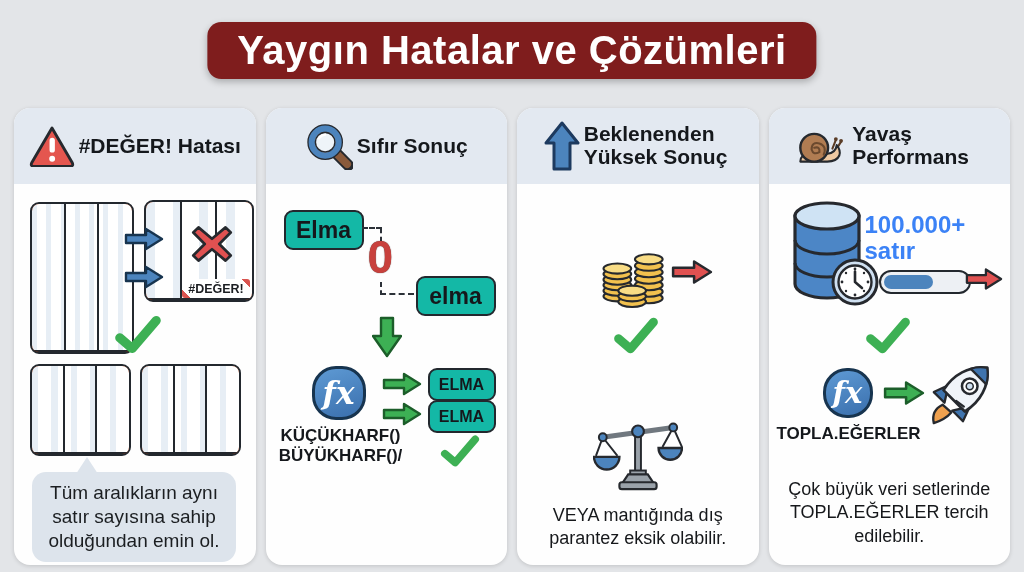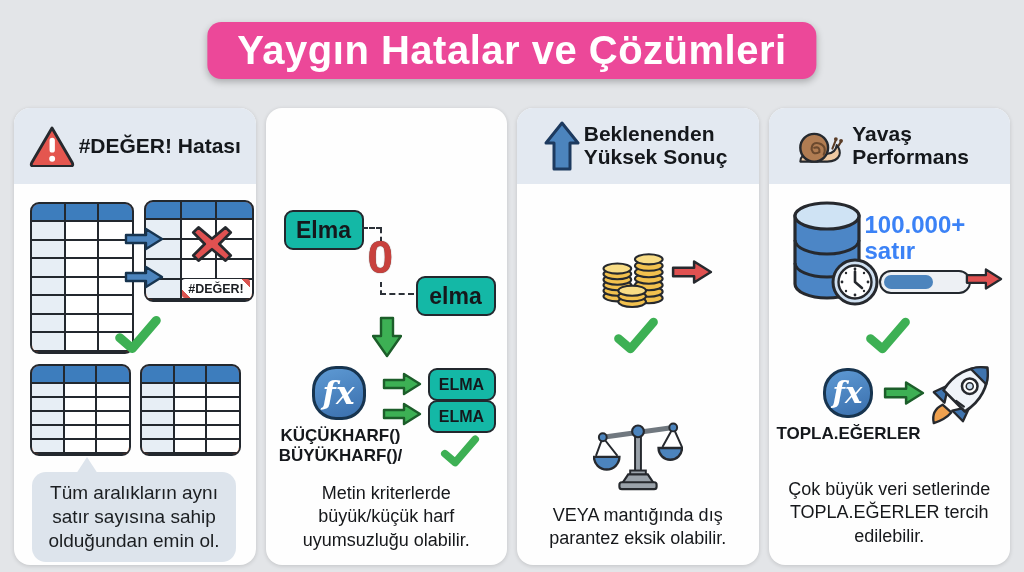--- a/index.html
+++ b/index.html
@@ -1,34 +1,34 @@
 <!DOCTYPE html>
 <html><head>
 <meta charset="utf-8">
 <style>
   html,body{margin:0;padding:0}
   body{width:1024px;height:572px;background:#e3e5e8;font-family:"Liberation Sans",sans-serif;position:relative;overflow:hidden}
   .stage{position:absolute;inset:0}
 
   
-  .banner{position:absolute;left:50%;top:22px;transform:translateX(-50%);background:#ec4899;border-radius:14px;padding:6px 30px;box-shadow:0 3px 7px rgba(0,0,0,.25)}
+  .banner{position:absolute;left:50%;top:22px;transform:translateX(-50%);background:#7f1d1d;border-radius:14px;padding:6px 30px;box-shadow:0 3px 7px rgba(0,0,0,.25)}
   .banner h1{margin:0;font-size:40px;font-weight:bold;color:#fff;letter-spacing:.5px;white-space:nowrap}
 
   
   .cards{position:absolute;left:14px;top:108px;width:996px;height:457px;display:flex;gap:10px}
   .card{flex:1;background:#fefefe;border-radius:16px;box-shadow:0 1px 4px rgba(0,0,0,.15);position:relative;overflow:hidden}
   .card-header{height:76px;background:#e3e9f1;display:flex;align-items:center;justify-content:center;gap:4px;padding:0 8px;box-sizing:border-box}
   .card-title{font-size:21px;font-weight:bold;color:#15181c;line-height:1.08;text-align:left}
   .card-body{position:absolute;left:0;top:76px;right:0;bottom:0}
 
   .abs{position:absolute}
   .tip{position:absolute;left:10px;right:10px;text-align:center;font-size:18px;line-height:1.3;color:#16181b}
 
   
-  .mtable{position:absolute;border:2.5px solid #23282e;border-radius:9px;background:#c2410c;display:flex;flex-direction:column;overflow:hidden}
+  .mtable{position:absolute;border:2.5px solid #23282e;border-radius:9px;background:#c2410c;display:flex;flex-direction:row;overflow:hidden}
   .mtable .hd{flex:none;height:16px;background:#3d7dbd;border-bottom:2px solid #23282e}
   .mtable .rw{flex:1;border-bottom:2px solid #23282e;background:#fff}
   .mtable.shade1 .rw{background:linear-gradient(to right,#e7eef5 0 33%,#fff 33%)}
   .mtable .rw:last-child{border-bottom:none}
   .collines{position:absolute;inset:0;pointer-events:none;background:
     linear-gradient(to right,transparent calc(33% - 1px),#23282e calc(33% - 1px) calc(33% + 1px),transparent 0),
     linear-gradient(to right,transparent calc(66% - 1px),#23282e calc(66% - 1px) calc(66% + 1px),transparent 0)}
   .err-strip{position:absolute;left:34%;right:2px;bottom:2px;height:19px;display:flex;align-items:center;justify-content:center;
     font-size:12.5px;font-weight:bold;color:#1b1e22;background:
     linear-gradient(45deg,#d9534f 0 6px,transparent 6px),
@@ -141,20 +141,33 @@
             <div class="rw"></div>
             <div class="rw"></div>
           <div class="collines"></div>
         </div>
 
         <div class="bubble" style="left:18px;top:288px;width:188px">Tüm aralıkların aynı satır sayısına sahip olduğundan emin ol.</div>
       </div>
     </div>
 
     <div class="card">
+      <div class="card-header">
+        <span>
+          <svg width="48" height="48" viewBox="0 0 50 50">
+            <path d="M33 33 L45 45" stroke="#26292e" stroke-width="12" stroke-linecap="round"></path>
+            <path d="M33 33 L44 44" stroke="#8a5a3b" stroke-width="8" stroke-linecap="round"></path>
+            <circle cx="21" cy="21" r="17.5" fill="none" stroke="#26292e" stroke-width="2.2"></circle>
+            <circle cx="21" cy="21" r="14" fill="#eef4f9" stroke="#4c84bd" stroke-width="6.5"></circle>
+            <circle cx="21" cy="21" r="10.2" fill="none" stroke="#26292e" stroke-width="1.6"></circle>
+            <path d="M14.5 17 Q17 13.5 21 13.2" stroke="#fff" stroke-width="2.4" fill="none" stroke-linecap="round"></path>
+          </svg>
+        </span>
+        <div class="card-title">Sıfır Sonuç</div>
+      </div>
       <div class="card-body">
 
         <div class="value-box" style="left:18px;top:26px;width:76px;height:36px;font-size:23px">Elma</div>
         <div class="dash-h" style="left:96px;top:43px;width:20px"></div>
         <div class="dash-v" style="left:114px;top:44px;height:14px"></div>
         <div class="zero" style="left:102px;top:46px">0</div>
         <div class="dash-v" style="left:114px;top:98px;height:13px"></div>
         <div class="dash-h" style="left:114px;top:109px;width:34px"></div>
         <div class="value-box" style="left:150px;top:92px;width:76px;height:36px;font-size:23px">elma</div>
 
@@ -182,21 +195,20 @@
         </span>
         <div class="value-box" style="left:162px;top:184px;width:64px;height:29px;font-size:16px">ELMA</div>
         <div class="value-box" style="left:162px;top:216px;width:64px;height:29px;font-size:16px">ELMA</div>
 
         <span class="abs" style="left:174px;top:250px">
           <svg width="40" height="33" viewBox="0 0 50 40">
               <path d="M6 24 L19 35 L44 6" fill="none" stroke="#3db054" stroke-width="9.5" stroke-linecap="round" stroke-linejoin="round"></path>
             </svg>
         </span>
 
-        <div class="tip" style="top:298px">Metin kriterlerde büyük/küçük harf uyumsuzluğu olabilir.</div>
       </div>
     </div>
 
     <div class="card">
       <div class="card-header">
         <span>
           <svg width="36" height="50" viewBox="0 0 36 50">
               <path d="M18 2 L34 22 H26 V48 H10 V22 H2 Z" fill="#4c84bd" stroke="#1d3a5f" stroke-width="3" stroke-linejoin="round"></path>
             </svg>
         </span>

